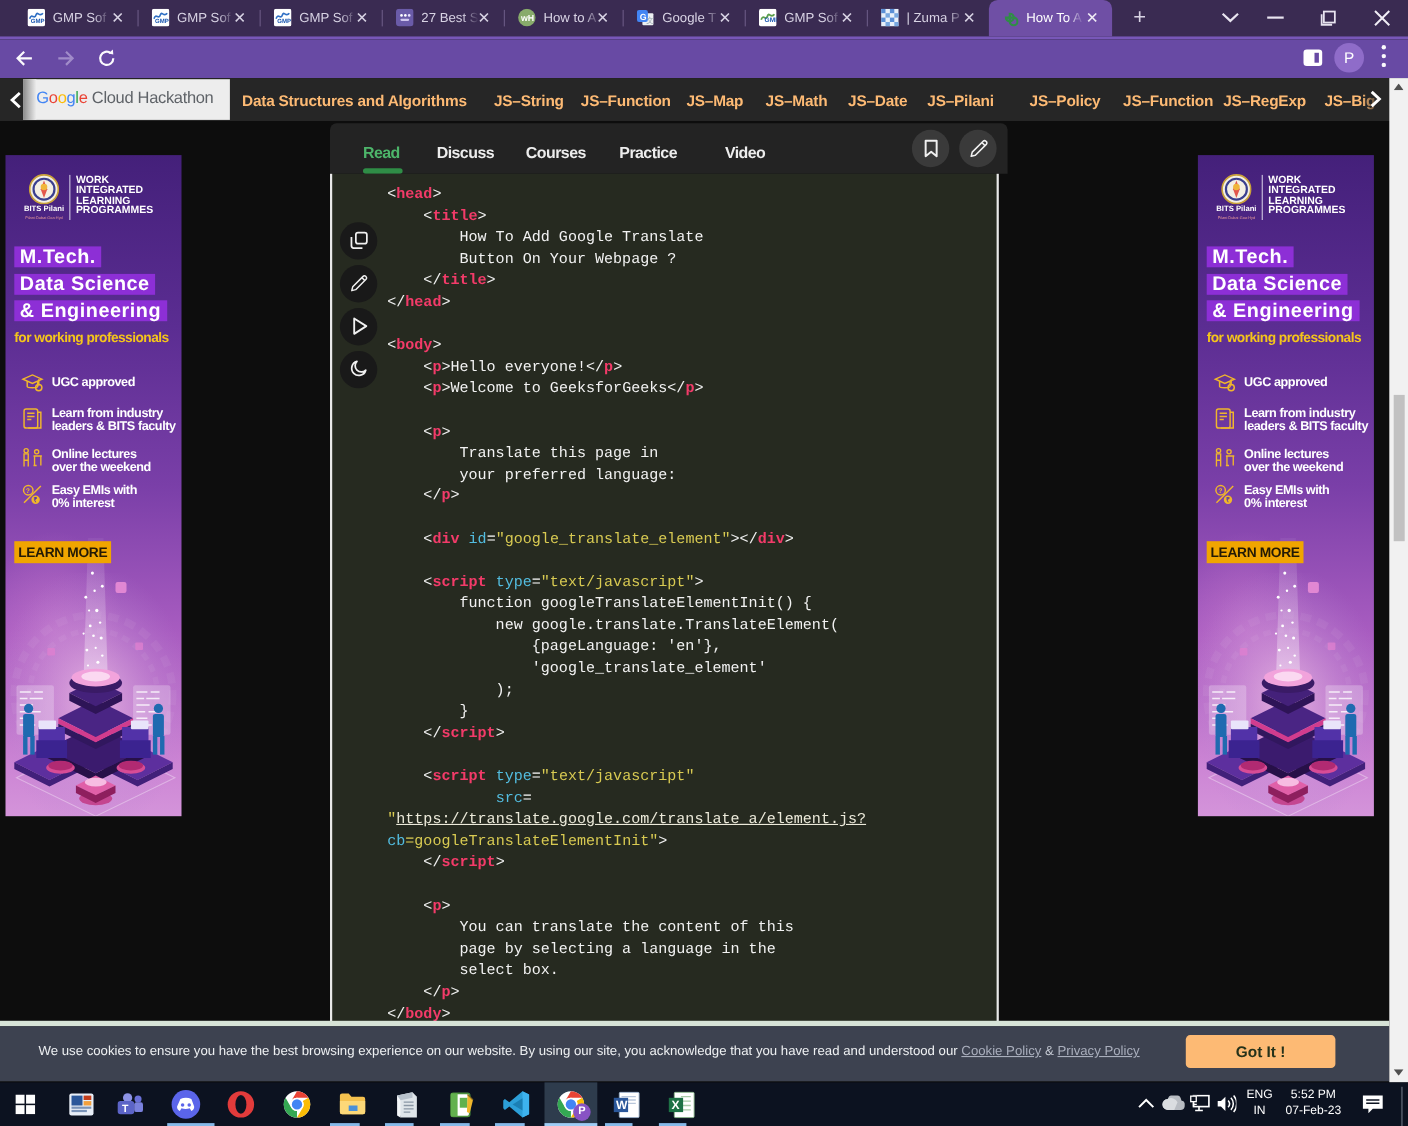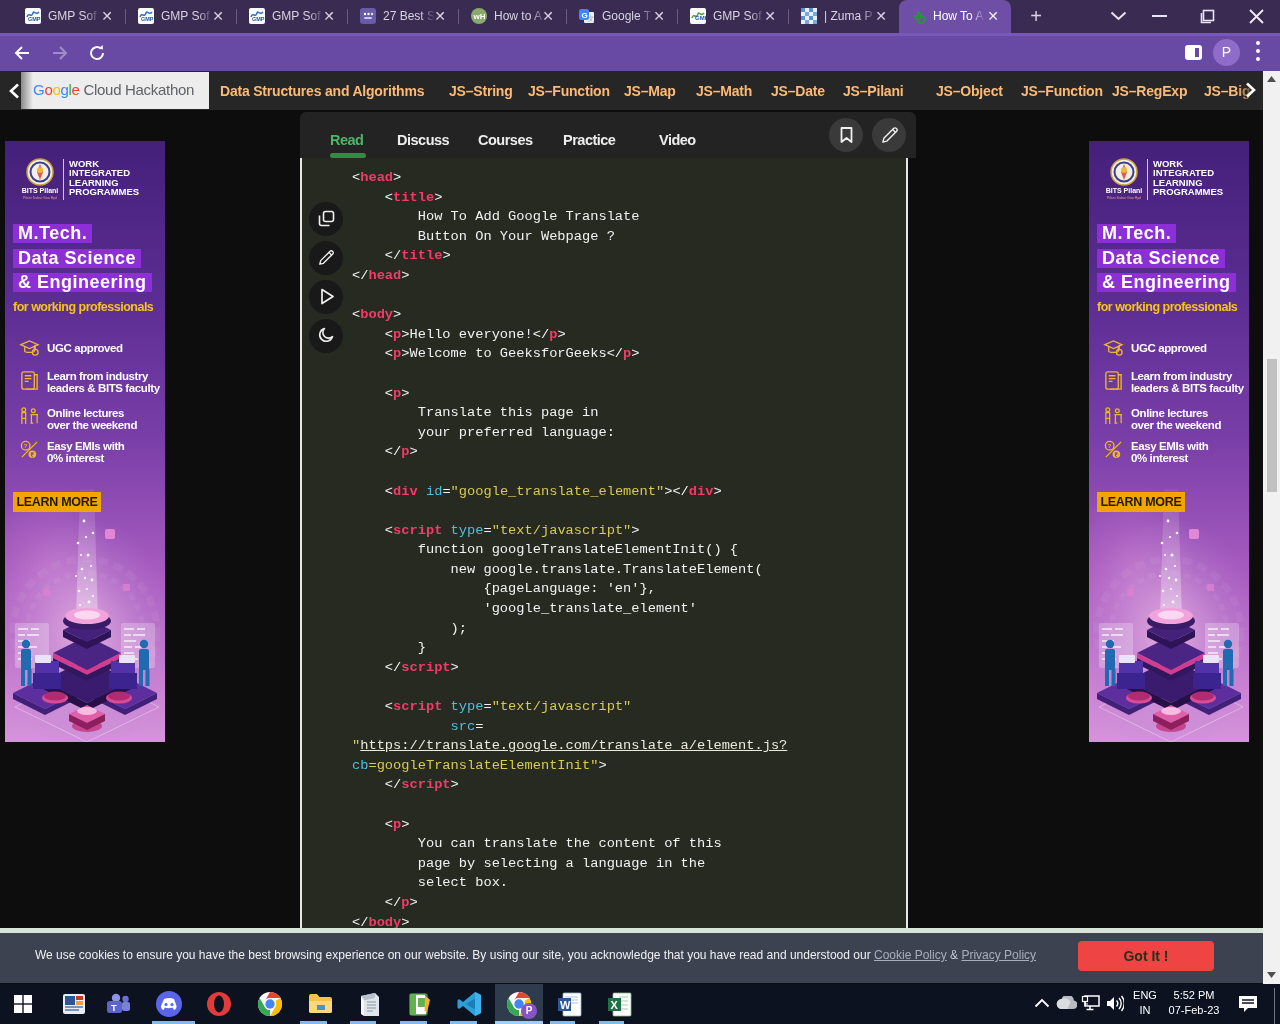--- a/index.html
+++ b/index.html
@@ -45,21 +45,21 @@
 .a { color:#53bde0; }
 .s { color:#d8ca52; }
 .u { color:#eceada; text-decoration:underline; }
 
 .fbtn { position:absolute; left:309px; width:34px; height:34px; border-radius:50%;
   background:#191919; }
 
 #mint { position:absolute; left:0; top:817.5px; width:1263px; height:5.5px; background:#d7e3d7; }
 #cookie { position:absolute; left:0; top:823px; width:1263px; height:50px; background:#3d4250;
   color:#eef0f2; font-size:12px; }
-#gotit { position:absolute; left:1078px; top:8px; width:136px; height:30px; background:#ef4444;
+#gotit { position:absolute; left:1078px; top:8px; width:136px; height:30px; background:#fdba74;
   border-radius:4px; color:#25321a; font-weight:bold; font-size:14px; text-align:center; line-height:30px; }
 
 #sbar { position:absolute; left:1263px; top:71px; width:17px; height:913px; background:#f1f1f1; }
 #sthumb { position:absolute; left:4px; top:288px; width:10px; height:133px; background:#c1c1c1; }
 
 #taskbar { position:absolute; left:0; top:984px; width:1280px; height:40px; background:#0c1220; }
 .tklight { position:absolute; top:37px; height:3px; background:#85b9e8; }
 .traytxt { position:absolute; color:#fff; font-size:11px; text-align:center; }
 
 .ad { position:absolute; width:160px; height:601px; overflow:hidden;
@@ -212,21 +212,21 @@
       <div class="fade"></div>
     <div style="position:absolute;left:12px;top:9px;font-size:15px;letter-spacing:-0.3px;white-space:nowrap"><span style="color:#4285F4">G</span><span style="color:#EA4335">o</span><span style="color:#FBBC05">o</span><span style="color:#4285F4">g</span><span style="color:#34A853">l</span><span style="color:#EA4335">e</span><span style="color:#5f6368"> Cloud Hackathon</span></div>
   </div>
   <div class="navlink" style="left:220px">Data Structures and Algorithms</div>
   <div class="navlink" style="left:449px">JS–String</div>
   <div class="navlink" style="left:528px">JS–Function</div>
   <div class="navlink" style="left:624px">JS–Map</div>
   <div class="navlink" style="left:696px">JS–Math</div>
   <div class="navlink" style="left:771px">JS–Date</div>
   <div class="navlink" style="left:843px">JS–Pilani</div>
-  <div class="navlink" style="left:936px">JS–Object</div>
+  <div class="navlink" style="left:936px">JS–Policy</div>
   <div class="navlink" style="left:1021px">JS–Function</div>
   <div class="navlink" style="left:1112px">JS–RegExp</div>
   <div class="navlink" style="left:1204px">JS–Big</div>
   <div style="position:absolute;left:1238px;top:0;width:42px;height:39px;background:linear-gradient(90deg,rgba(38,38,38,0),#262626 40%)"></div>
     <svg style="position:absolute;left:1245px;top:11px;width:12px;height:16px" viewBox="0 0 12 16">
       <path d="M2 1.5 L9 8 L2 14.5" stroke="#fff" stroke-width="2.6" fill="none"></path>
     </svg>
 </div>
 
 <div id="page">

